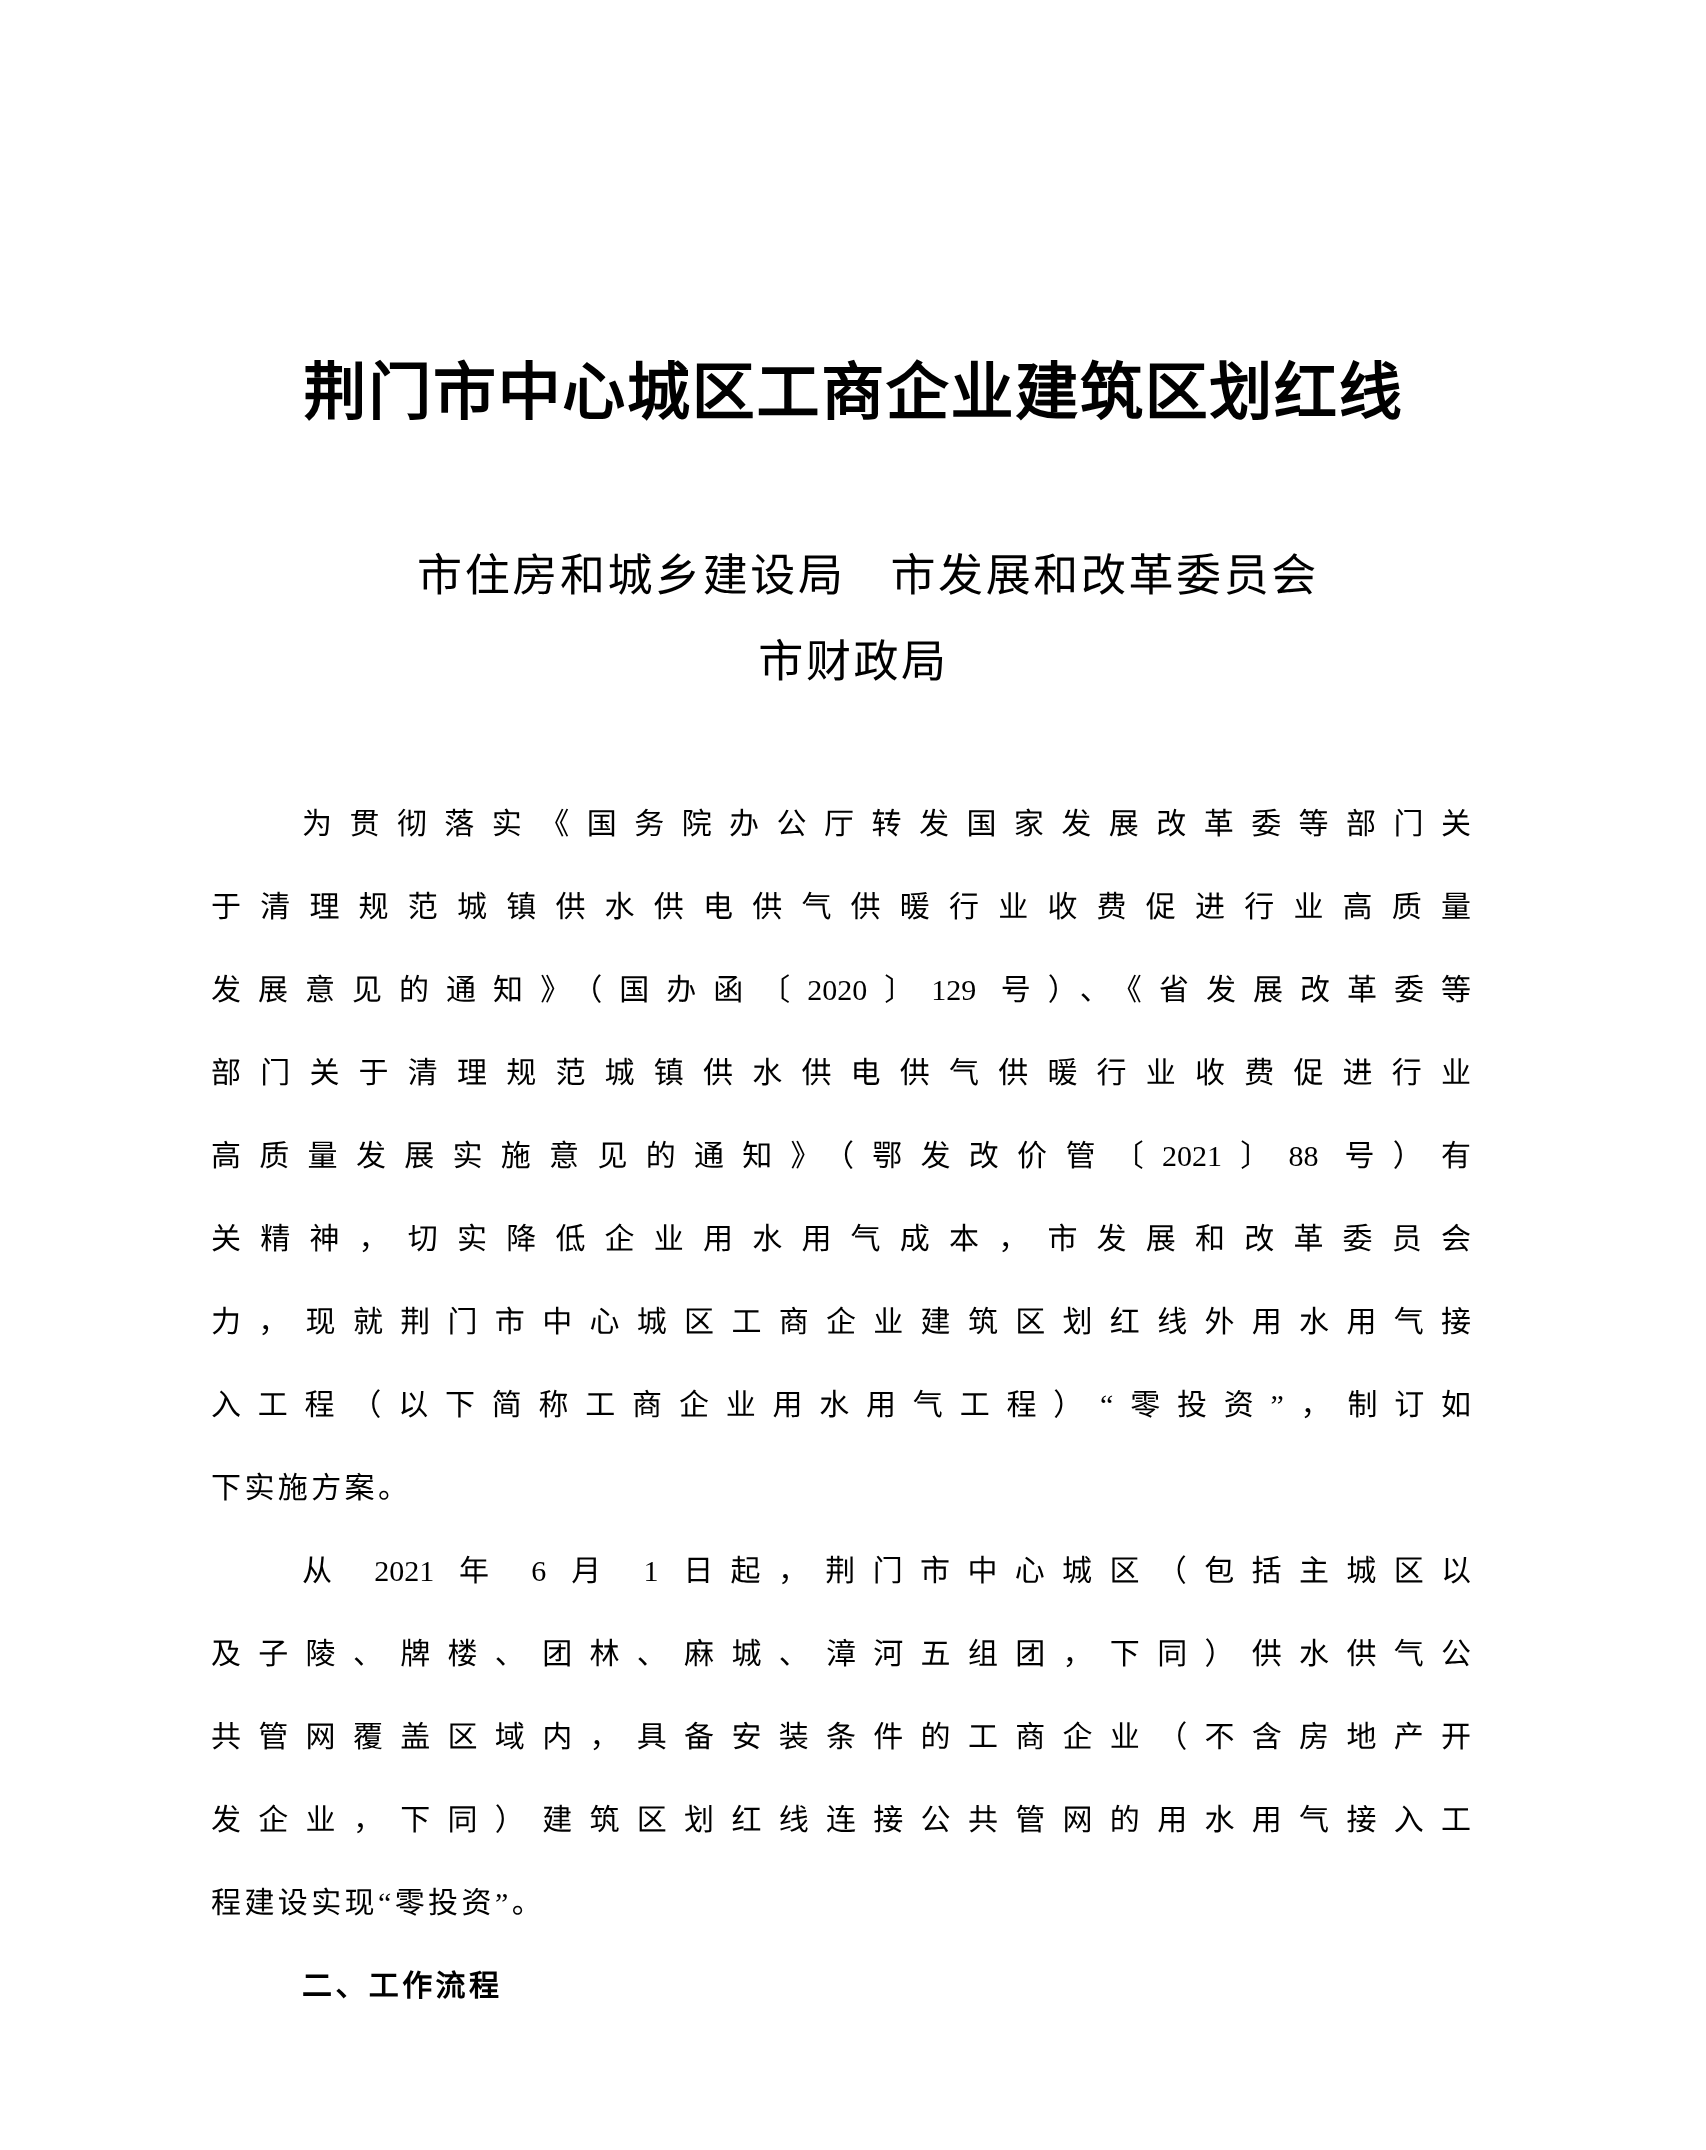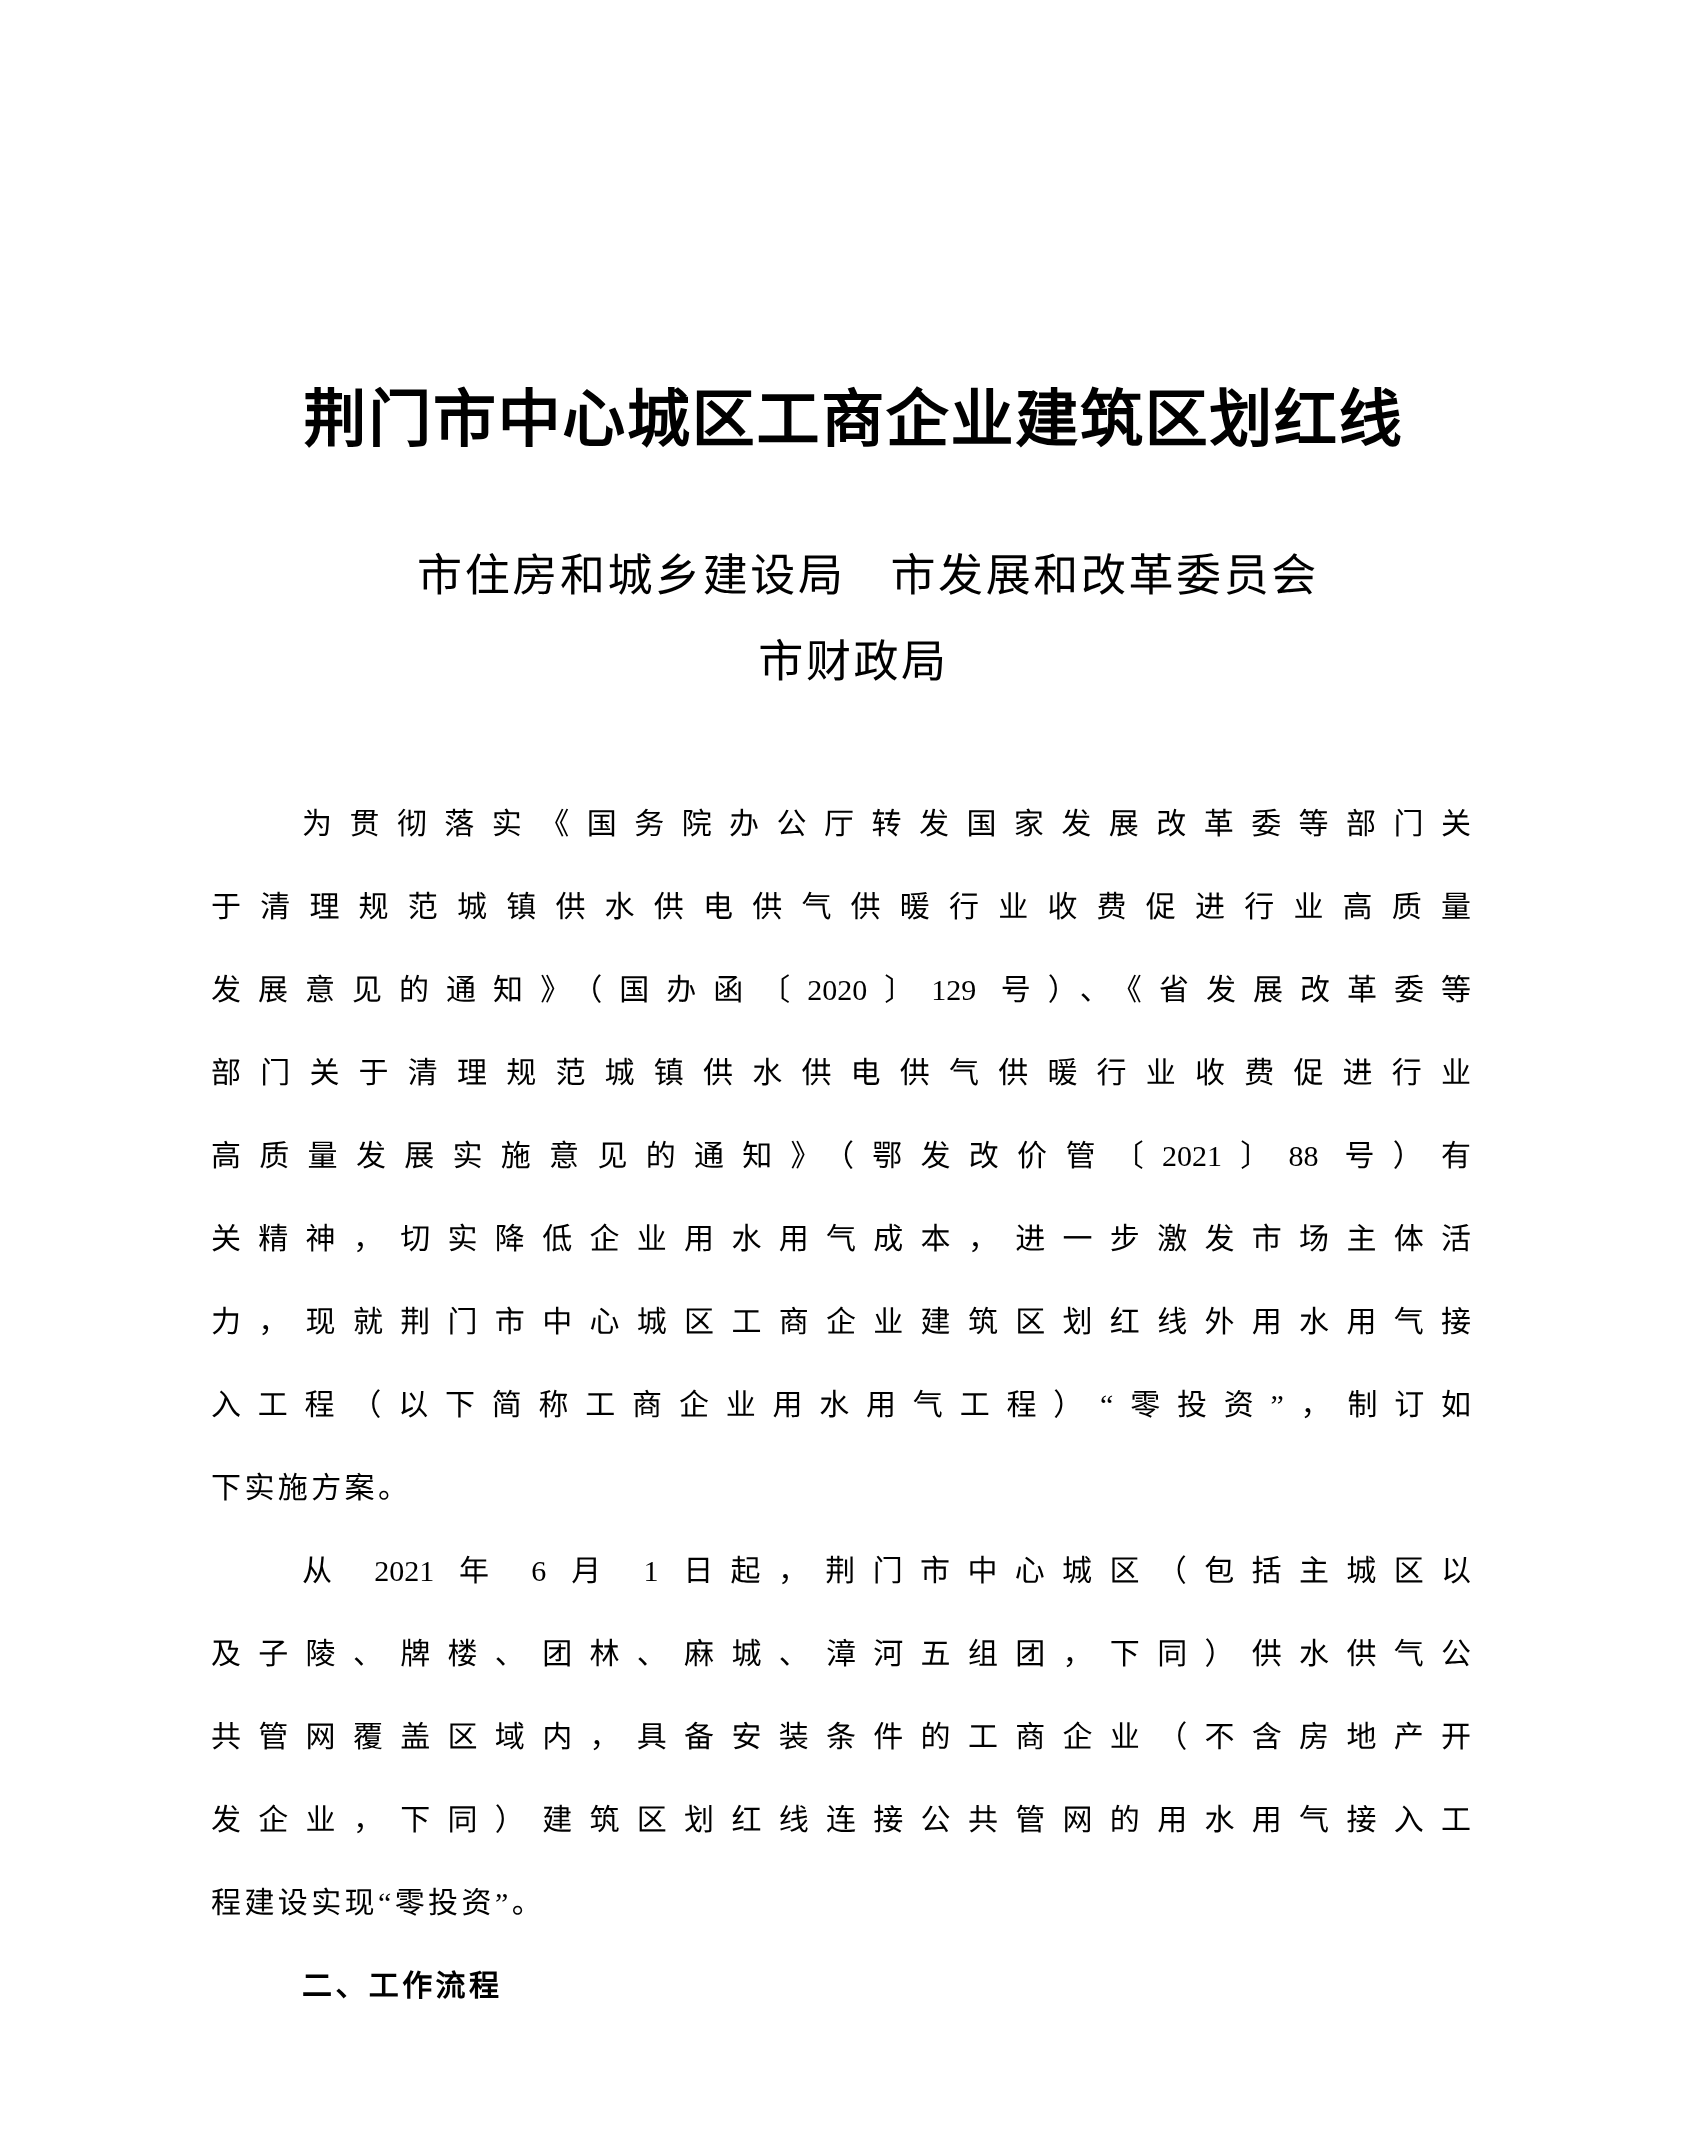--- a/index.html
+++ b/index.html
@@ -12,21 +12,21 @@
     width: 1707px;
     height: 2414px;
     background: #ffffff;
     color: #000000;
     font-family: "Liberation Serif", "DejaVu Serif", serif;
     overflow: hidden;
   }
   
   #title {
     position: absolute;
-    top: 376px;
+    top: 349px;
     left: 0;
     width: 1707px;
     text-align: center;
   }
   .title-line {
     height: 89px;
     line-height: 89px;
     font-size: 63px;
     font-weight: 700;
     letter-spacing: 1.7px;
@@ -99,21 +99,21 @@
       <span>市财政局</span>
     </div>
   </div>
 
   <div id="body-text">
     <div class="bl j ind">为贯彻落实《国务院办公厅转发国家发展改革委等部门关</div>
     <div class="bl j">于清理规范城镇供水供电供气供暖行业收费促进行业高质量</div>
     <div class="bl j">发展意见的通知》（国办函〔2020〕129 号）、《省发展改革委等</div>
     <div class="bl j">部门关于清理规范城镇供水供电供气供暖行业收费促进行业</div>
     <div class="bl j">高质量发展实施意见的通知》（鄂发改价管〔2021〕88 号）有</div>
-    <div class="bl j">关精神，切实降低企业用水用气成本，进一步激发市场主体活</div>
+    <div class="bl j">关精神，切实降低企业用水用气成本，市发展和改革委员会</div>
     <div class="bl j">力，现就荆门市中心城区工商企业建筑区划红线外用水用气接</div>
     <div class="bl j">入工程（以下简称工商企业用水用气工程）“零投资”，制订如</div>
     <div class="bl plain">下实施方案。</div>
     <div class="bl j ind">从 2021 年 6 月 1 日起，荆门市中心城区（包括主城区以</div>
     <div class="bl j">及子陵、牌楼、团林、麻城、漳河五组团，下同）供水供气公</div>
     <div class="bl j">共管网覆盖区域内，具备安装条件的工商企业（不含房地产开</div>
     <div class="bl j">发企业，下同）建筑区划红线连接公共管网的用水用气接入工</div>
     <div class="bl plain">程建设实现“零投资”。</div>
     <div class="bl hd">二、工作流程</div>
   </div>

